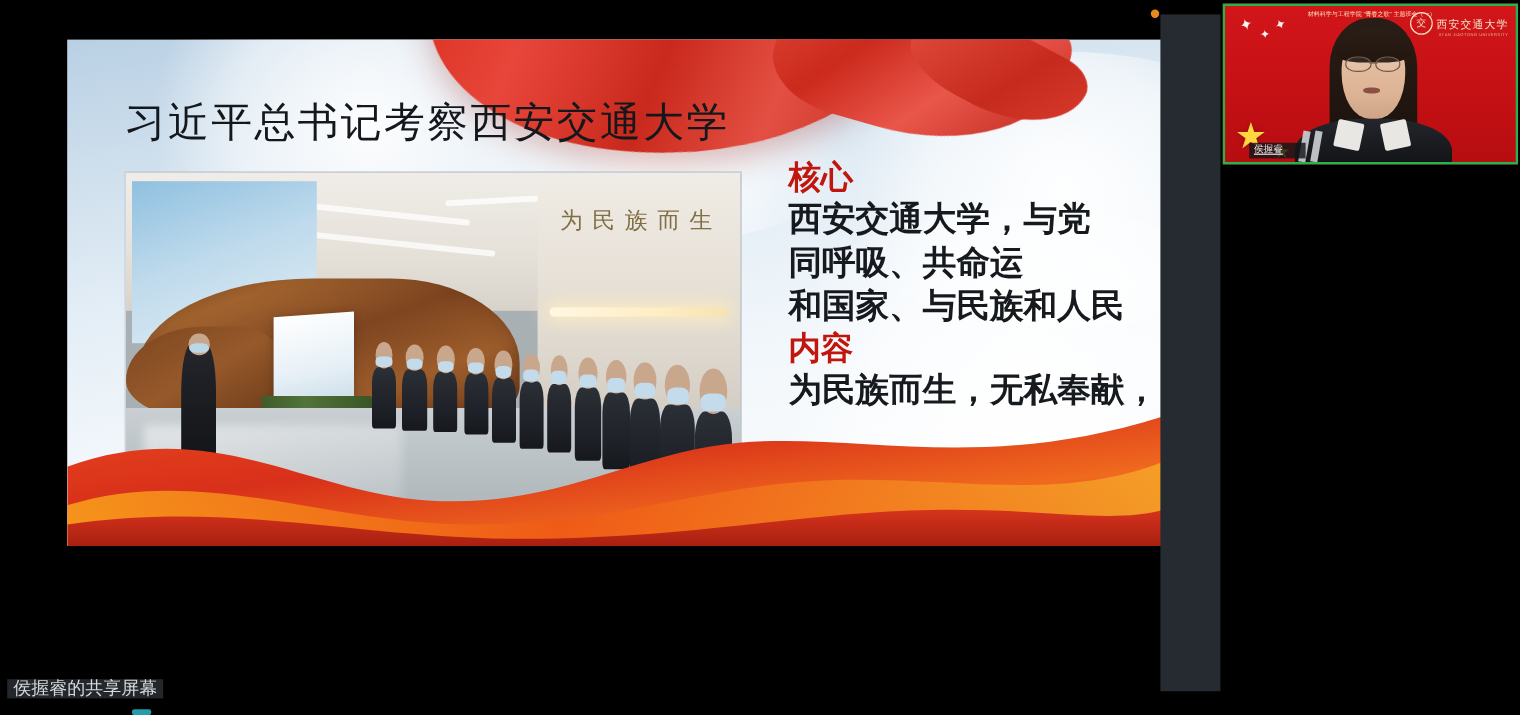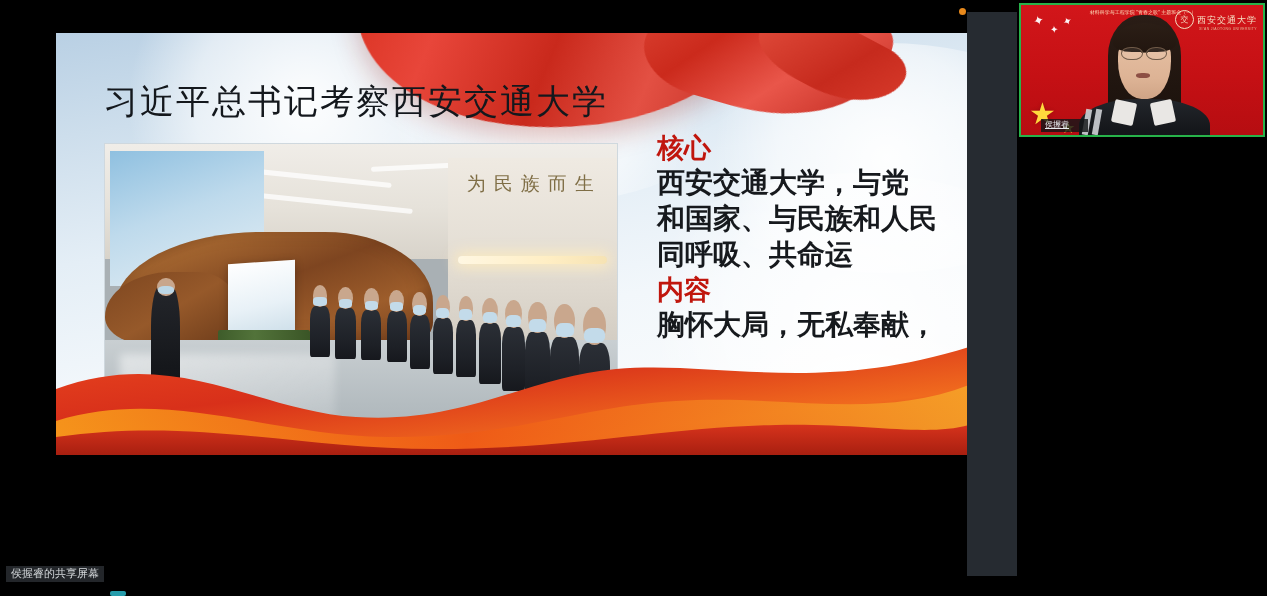--- a/index.html
+++ b/index.html
@@ -281,21 +281,21 @@
   }
 
   
   .share-banner {
     position: absolute;
     left: 6px;
     top: 566px;
     padding: 2px 5px 3px 5px;
     background: rgba(38,41,46,0.92);
     color: #d6dadd;
-    font-size: 11px;
+    font-size: 15px;
     line-height: 11px;
     white-space: nowrap;
     font-family: "DejaVu Sans", sans-serif;
   }
 
   
   .toolbar-sliver {
     position: absolute;
     left: 110px;
     top: 591px;
@@ -557,25 +557,25 @@
               <div class="head"></div>
               <div class="mask"></div>
             </div>
         </div>
       </div>
 
       <div class="slide-text">
         <div class="st-head">核心</div>
 
         <div class="st-line">西安交通大学，与党</div>
+        <div class="st-line">同呼吸、共命运</div>
         <div class="st-line">和国家、与民族和人民</div>
-        <div class="st-line">同呼吸、共命运</div>
 
         <div class="st-head">内容</div>
-        <div class="st-line">胸怀大局，无私奉献，</div>
+        <div class="st-line">为民族而生，无私奉献，</div>
       </div>
 
       <div class="wave-wrap">
         <svg class="wave-svg" viewBox="0 0 913 130" preserveAspectRatio="none">
           <defs>
             <linearGradient id="wg1" x1="0" y1="0" x2="1" y2="1">
               <stop offset="0%" stop-color="#e8451f"></stop>
               <stop offset="35%" stop-color="#d8301a"></stop>
               <stop offset="70%" stop-color="#f06a1e"></stop>
               <stop offset="100%" stop-color="#c82a17"></stop>

